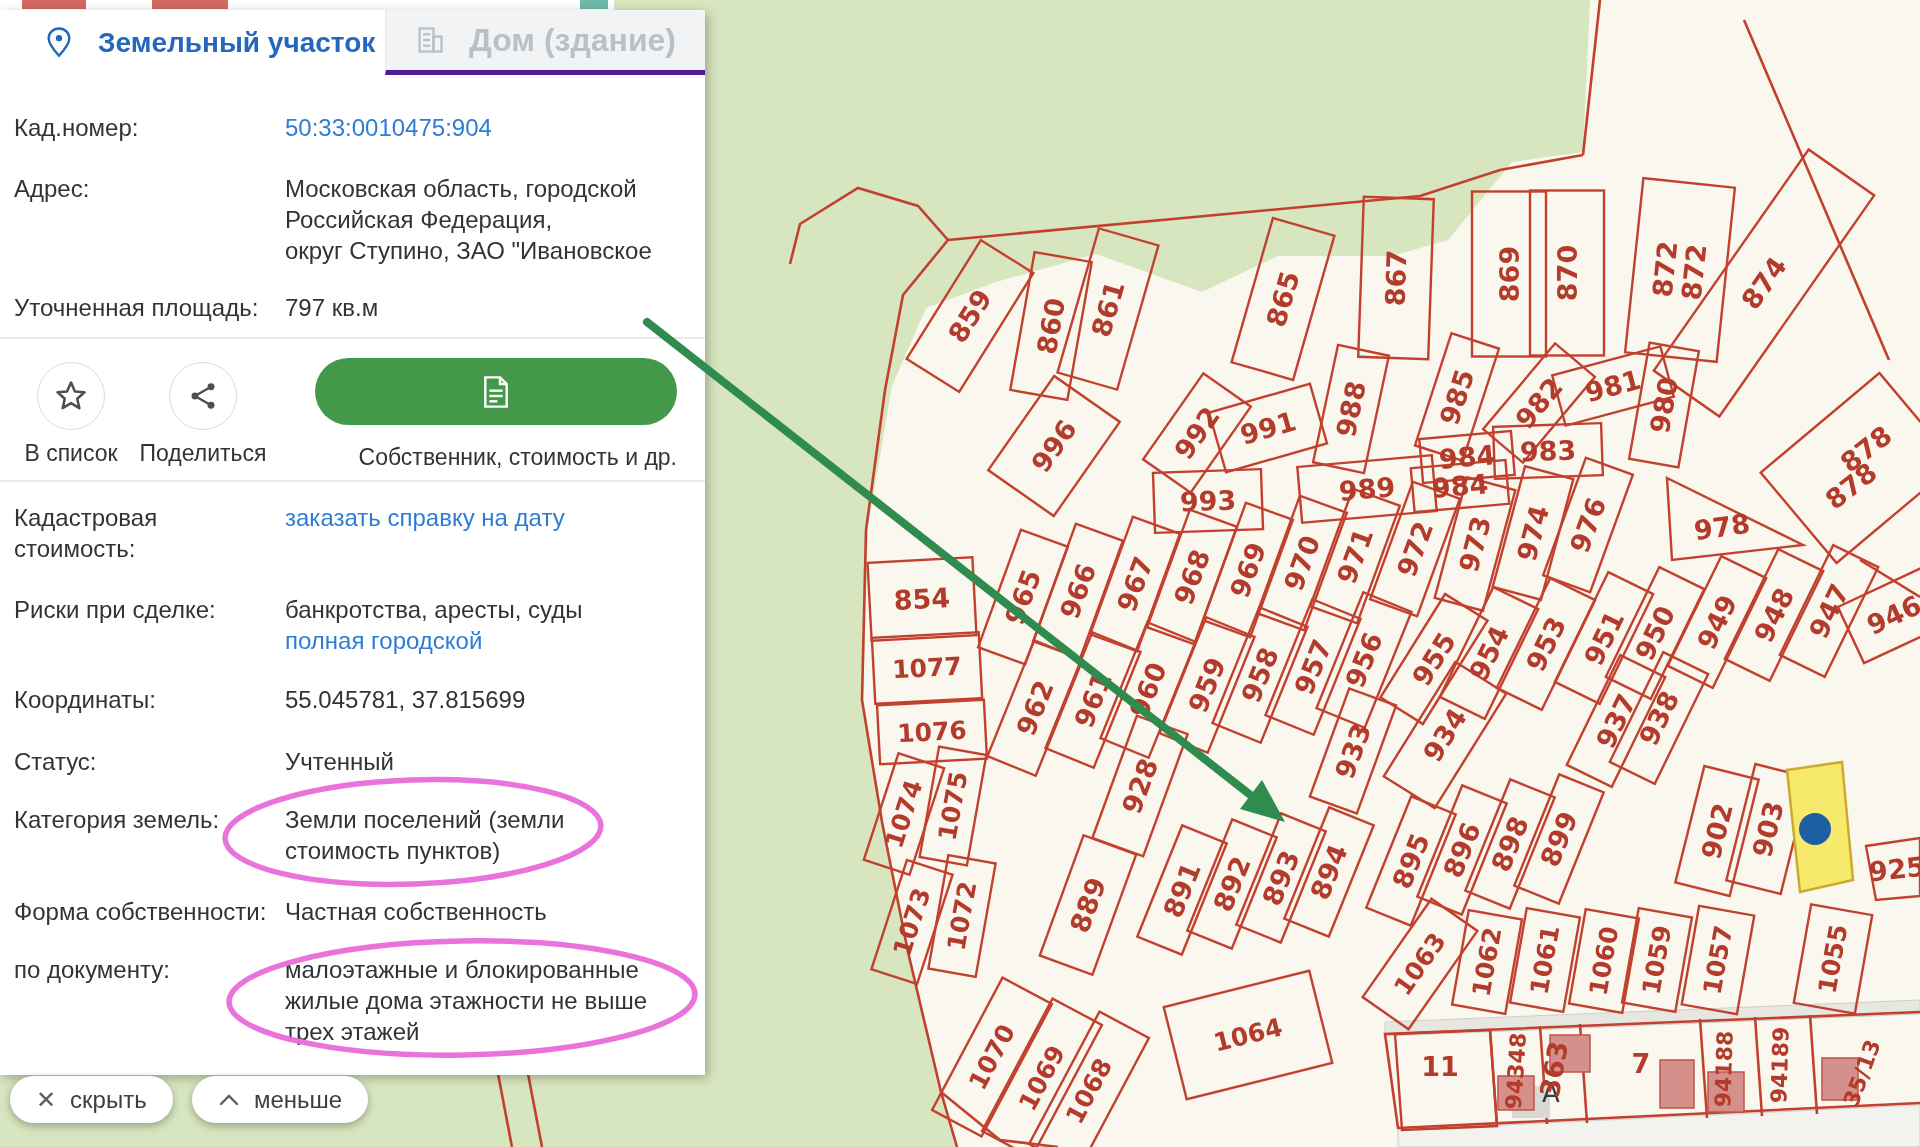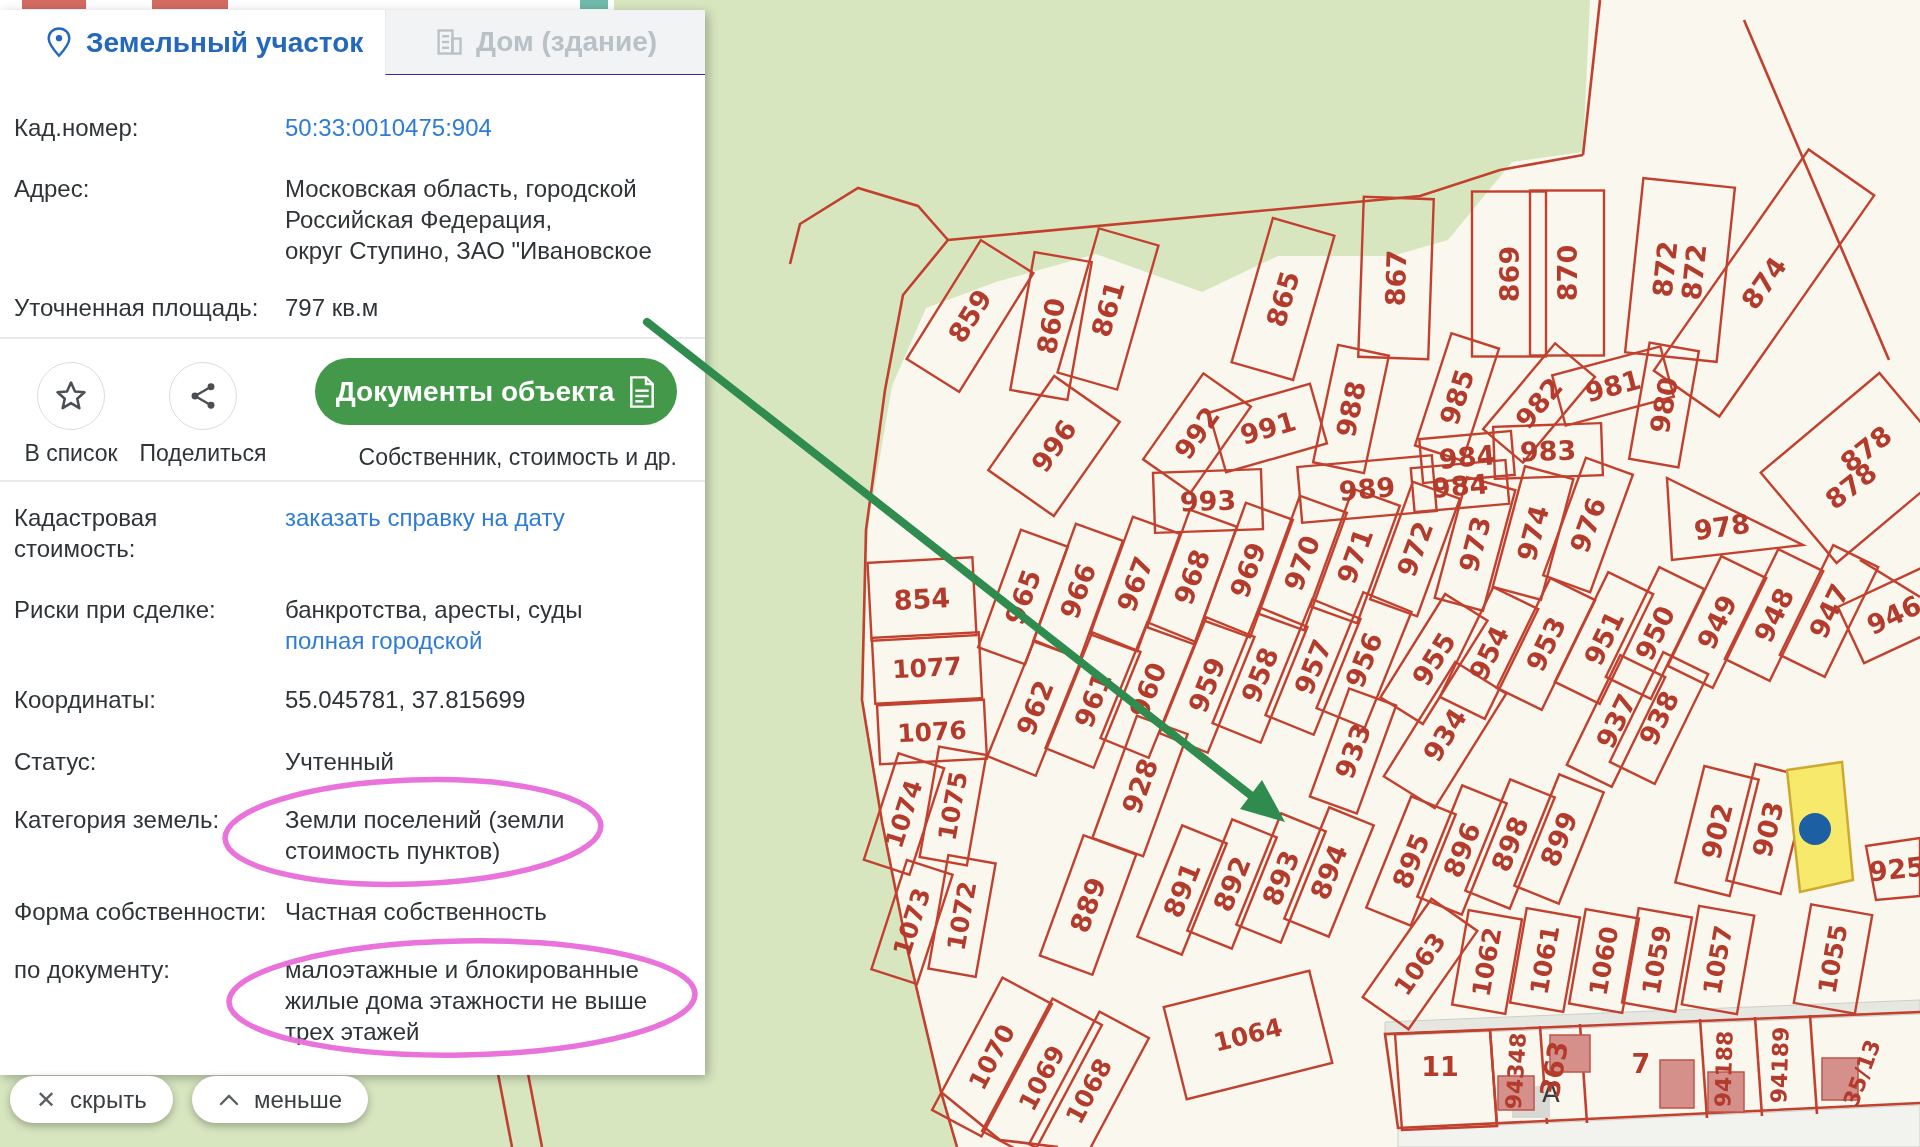--- a/index.html
+++ b/index.html
@@ -2,24 +2,24 @@
 <html><head>
 <meta charset="utf-8">
 <style>
   html,body{margin:0;padding:0;background:#faf7ee;width:1920px;height:1147px;overflow:hidden;
     font-family:"Liberation Sans", sans-serif;}
   #stage{position:relative;width:1920px;height:1147px;overflow:hidden;}
   #map-wrap{position:absolute;inset:0;z-index:1;}
   
   #panel{position:absolute;left:0;top:10px;width:705px;height:1065px;background:#ffffff;
     box-shadow:3px 3px 10px rgba(0,0,0,.28);z-index:10;}
-  .tab{position:absolute;top:0;height:65px;display:flex;align-items:center;gap:12px;box-sizing:border-box;}
+  .tab{position:absolute;top:0;height:65px;display:flex;align-items:center;gap:24px;box-sizing:border-box;}
   .tab-active{left:0;width:385px;padding-left:44px;background:#fff;color:#2368bd;font-size:28px;font-weight:600;}
   .tab-inactive{left:385px;width:320px;justify-content:center;background:#f1f3f4;color:#b9c0c6;
-    font-size:28px;font-weight:600;border-bottom:1px solid #4c1d95;border-left:1px solid #e7e9ea;}
+    font-size:32px;font-weight:600;border-bottom:5px solid #4c1d95;border-left:1px solid #e7e9ea;}
   .row{position:absolute;left:0;width:705px;font-size:24px;color:#2f3437;line-height:31px;}
   .row .lbl{position:absolute;left:14px;width:262px;}
   .row .val{position:absolute;left:285px;width:408px;}
   .val span{display:block;}
   a.link{color:#2e7cd6;text-decoration:none;cursor:pointer;}
   .divider{position:absolute;left:0;width:705px;height:2px;background:#e7e9eb;}
   .circle-btn{position:absolute;width:66px;height:66px;border-radius:50%;background:#fff;
     border:1.5px solid #d9dde1;display:flex;align-items:center;justify-content:center;cursor:pointer;}
   .circle-lbl{position:absolute;font-size:23px;color:#2f3437;text-align:center;}
   #docs-btn{position:absolute;left:315px;top:348px;width:362px;height:67px;border-radius:34px;border:none;
@@ -314,21 +314,20 @@
         <circle cx="18" cy="5" r="2.6" fill="#4a4f54"></circle>
           <circle cx="6" cy="12" r="2.6" fill="#4a4f54"></circle>
           <circle cx="18" cy="19" r="2.6" fill="#4a4f54"></circle>
         <line x1="6" y1="12" x2="18" y2="5" stroke="#4a4f54" stroke-width="1.8"></line>
         <line x1="6" y1="12" x2="18" y2="19" stroke="#4a4f54" stroke-width="1.8"></line>
       </svg>
     </div>
     <div class="circle-lbl" style="left:128px;top:430px;width:150px">Поделиться</div>
 
     <button id="docs-btn">
-      <span>Документы объекта</span>
       <svg width="28" height="32" viewBox="0 0 20 24">
         <path d="M2 1 H13 L18 6 V23 H2 Z" fill="none" stroke="#fff" stroke-width="1.8"></path>
         <path d="M13 1 V6 H18" fill="none" stroke="#fff" stroke-width="1.8"></path>
         <line x1="5" y1="11" x2="15" y2="11" stroke="#fff" stroke-width="1.8"></line>
         <line x1="5" y1="15" x2="15" y2="15" stroke="#fff" stroke-width="1.8"></line>
         <line x1="5" y1="19" x2="11" y2="19" stroke="#fff" stroke-width="1.8"></line>
       </svg>
     </button>
     <div id="docs-caption">Собственник, стоимость и др.</div>
 

